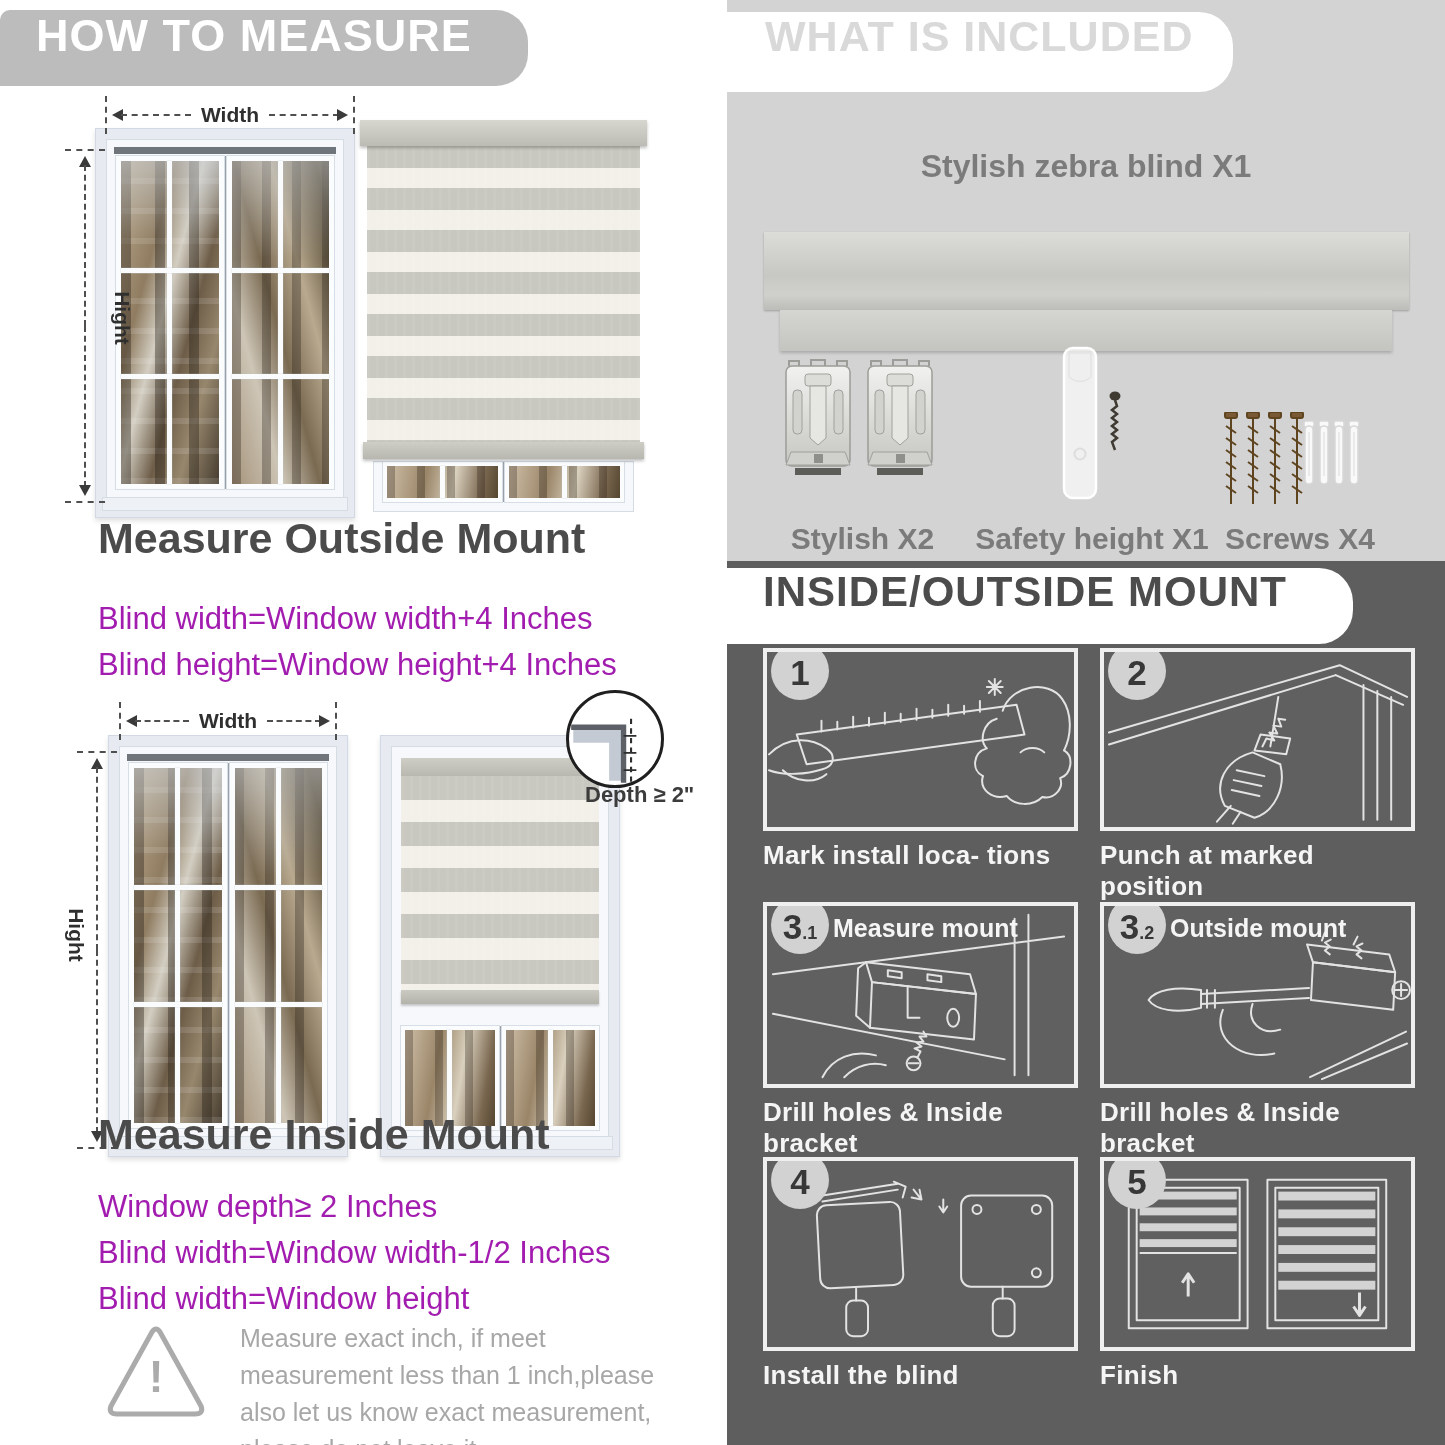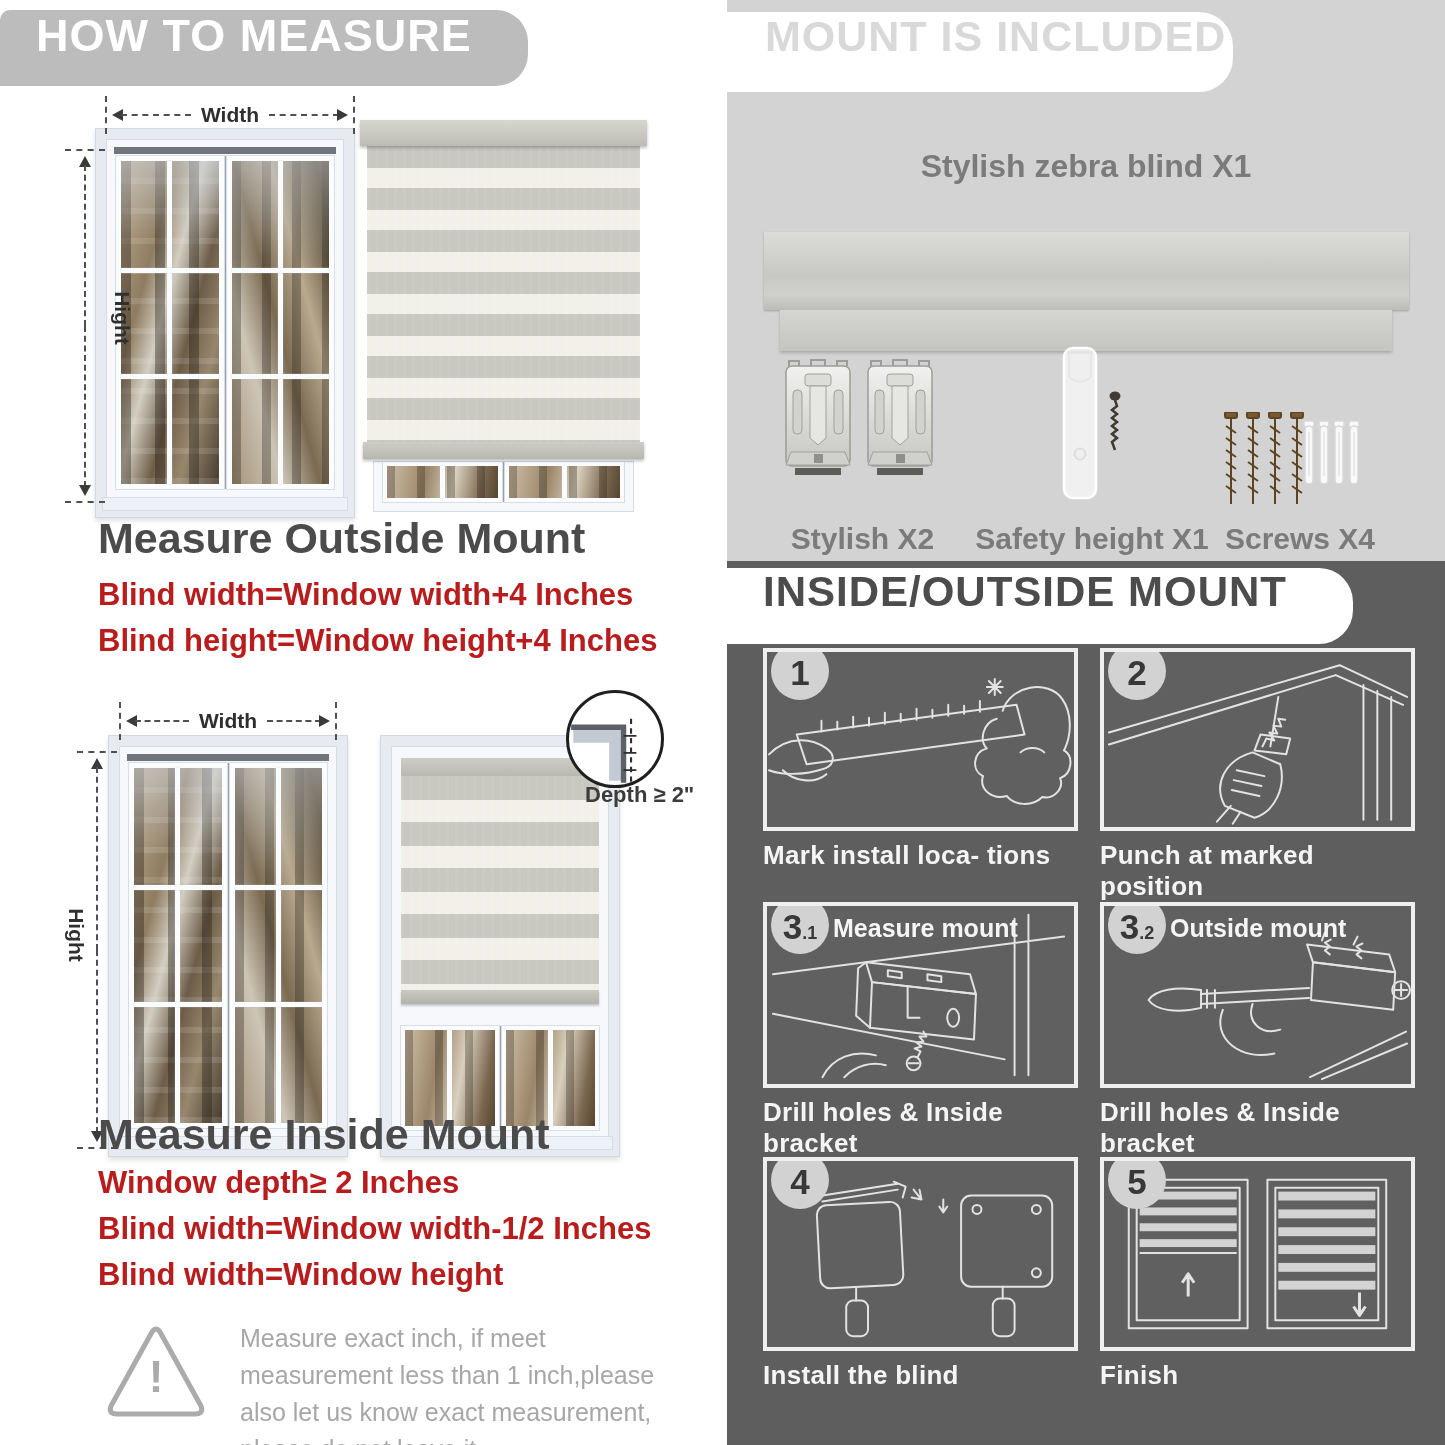--- a/index.html
+++ b/index.html
@@ -14,21 +14,21 @@
                border-radius:0 34px 34px 0;padding-left:38px;font-size:43px;}
   .banner-mount{left:727px;top:568px;width:590px;height:76px;background:#ffffff;color:#4c4c4c;
                border-radius:0 34px 34px 0;padding-left:36px;font-size:42px;}
 
   
   .panel-light{position:absolute;left:727px;top:0;width:718px;height:561px;background:#d3d3d3;}
   .panel-dark{position:absolute;left:727px;top:561px;width:718px;height:884px;background:#5e5e5e;}
 
   
   .h2{position:absolute;font-size:43px;font-weight:bold;color:#4b4b4b;}
-  .body-lines{position:absolute;font-size:31px;font-weight:bold;color:#b91c1c;line-height:46px;}
+  .body-lines{position:absolute;font-size:31px;font-weight:normal;color:#a21caf;line-height:46px;margin-top:24px;}
   .warn-text{position:absolute;font-size:25px;color:#a7a7a7;line-height:37px;width:448px;}
   .product-title{position:absolute;left:727px;top:148px;width:718px;text-align:center;
                  font-size:32px;font-weight:bold;color:#7b7b7b;}
   .item-label{position:absolute;top:522px;text-align:center;font-size:30px;font-weight:bold;color:#7b7b7b;}
 
   
   .harrow{position:absolute;display:flex;align-items:center;height:22px;}
   .dash{flex:1;border-top:2px dashed #4f4f4f;height:0;}
   .hlabel{padding:0 10px;font-size:21px;font-weight:bold;color:#2f2f2f;}
   .ah{width:0;height:0;border:6px solid transparent;}
@@ -269,21 +269,21 @@
   <div class="warn-icon" style="left:104px;top:1322px">
     <svg class="sketch" viewBox="0 0 104 96">
       <path d="M48,10 Q52,4 56,10 L97,84 Q100,92 91,92 L13,92 Q4,92 7,84 Z" fill="none" stroke="#ababab" stroke-width="5" stroke-linejoin="round"></path>
     </svg>
     <div class="warn-bang">!</div>
   </div>
   <div class="warn-text" style="left:240px;top:1320px">Measure exact inch, if meet measurement less than 1 inch,please also let us know exact measurement, please do not leave it</div>
 
   <div class="panel-light"></div>
   <div class="banner banner-included">
-    <span>MOUNT IS INCLUDED</span>
+    <span>WHAT IS INCLUDED</span>
   </div>
 
   <div class="product-title">Stylish zebra blind X1</div>
 
   <div style="position:absolute;left:764px;top:232px;width:645px;height:78px;
               background:linear-gradient(180deg,#dcdcd9 0%,#c7c7c3 55%,#d0d0cc 80%,#bcbcb8 100%);
               box-shadow:0 1px 2px rgba(0,0,0,.25);"></div>
   <div style="position:absolute;left:780px;top:310px;width:612px;height:41px;
               background:linear-gradient(180deg,#d5d5d2 0%,#c4c4c0 100%);
               box-shadow:0 2px 3px rgba(0,0,0,.2);"></div>

